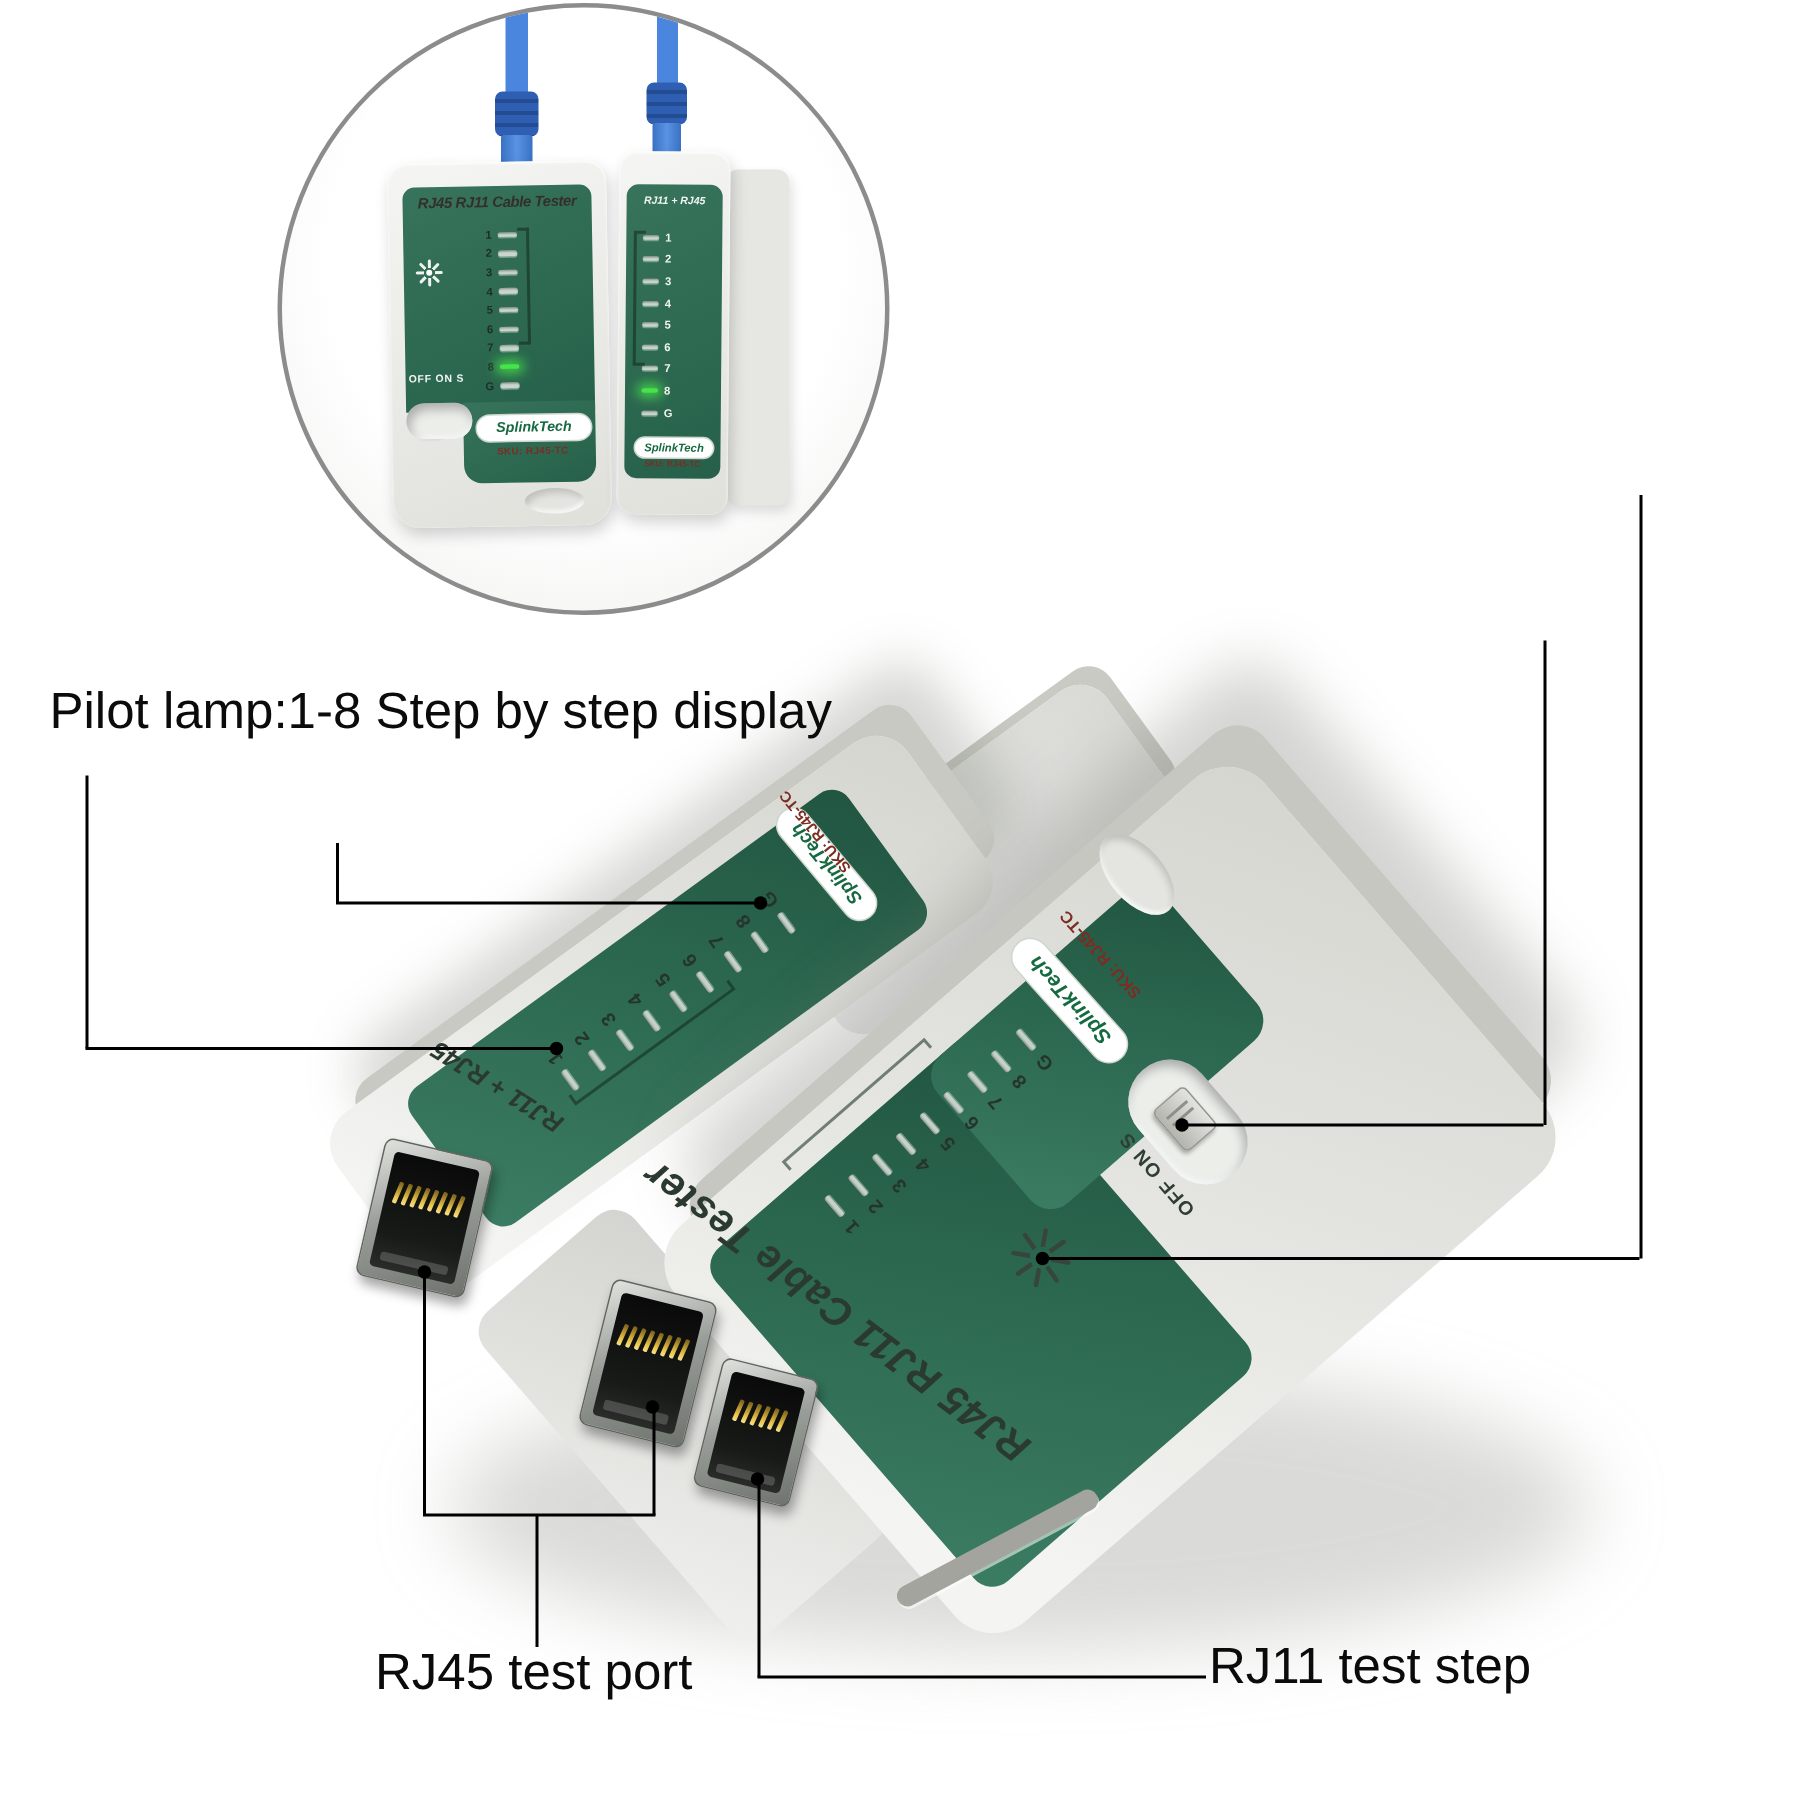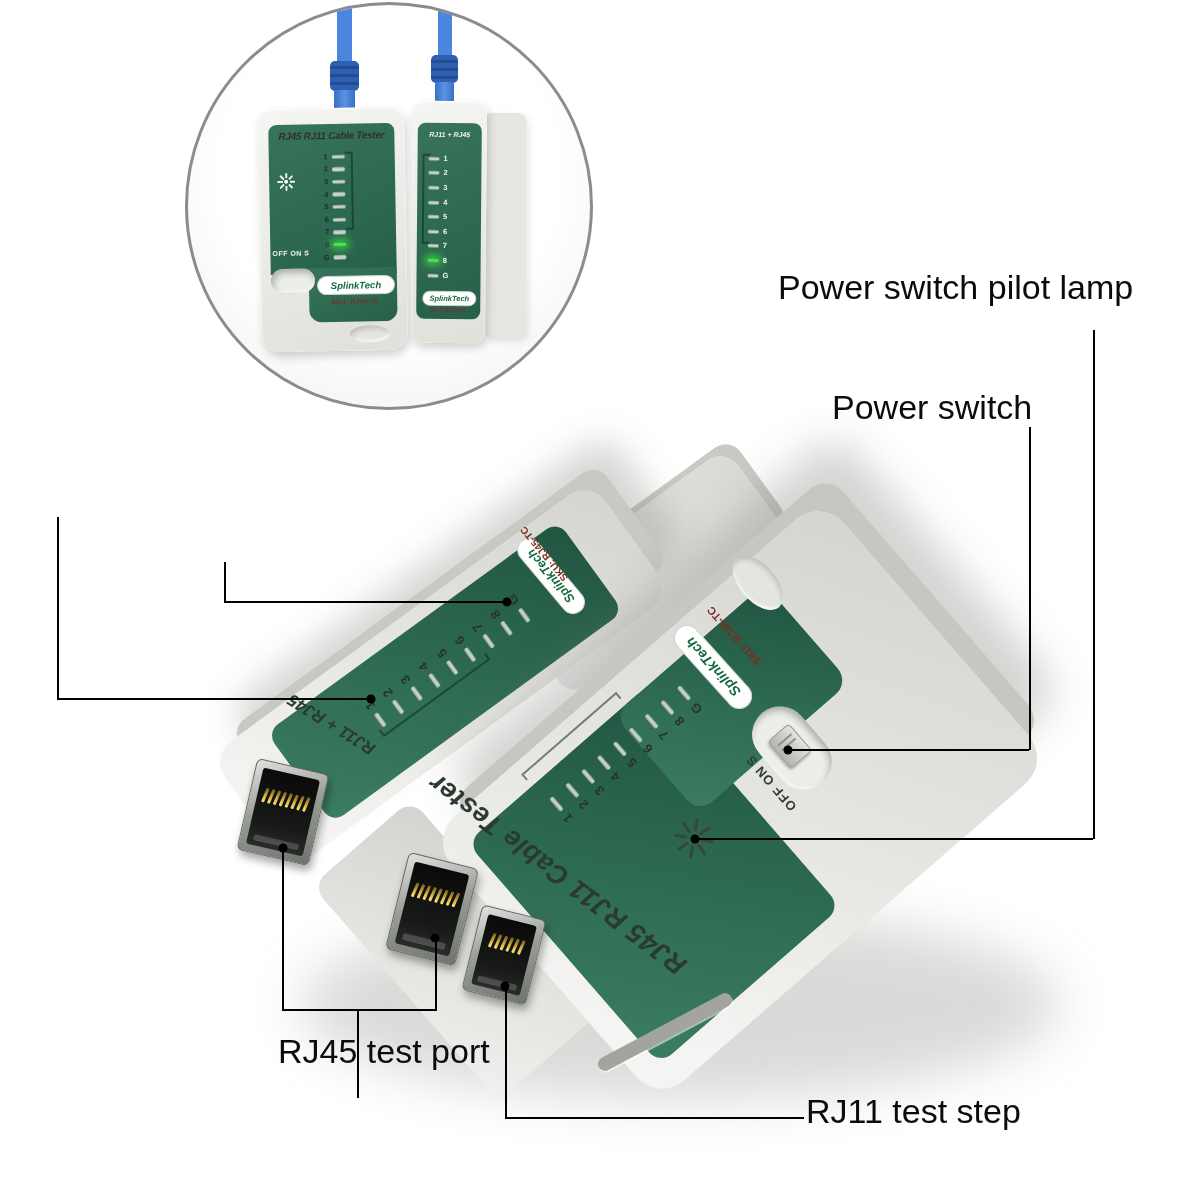--- a/index.html
+++ b/index.html
@@ -417,17 +417,16 @@
   <div class="ln v" style="left:435px;top:938px;height:72px;"></div>
   <div class="ln h" style="left:282px;top:1009px;width:155px;"></div>
   <div class="ln v" style="left:357px;top:1010px;height:88px;"></div>
   <div class="dot" style="left:283px;top:848px;"></div>
   <div class="dot" style="left:435px;top:938px;"></div>
 
   <div class="ln v" style="left:505px;top:986px;height:132px;"></div>
   <div class="ln h" style="left:505px;top:1117px;width:299px;"></div>
   <div class="dot" style="left:505px;top:986px;"></div>
 
-  <div class="lbl" style="left:778px;top:268px;">Power switch pilot lamp</div>
-  <div class="lbl" style="left:832px;top:388px;">Power switch</div>
-  <div class="lbl" style="left:250px;top:1032px;margin-left:28px;">RJ45 test port</div>
+  <div class="lbl" style="left:33px;top:455px;">Pilot lamp:1-8 Step by step display</div>
+  <div class="lbl" style="left:250px;top:1096px;">RJ45 test port</div>
   <div class="lbl" style="left:806px;top:1092px;">RJ11 test step</div>
 </div>
 
 </body></html>

